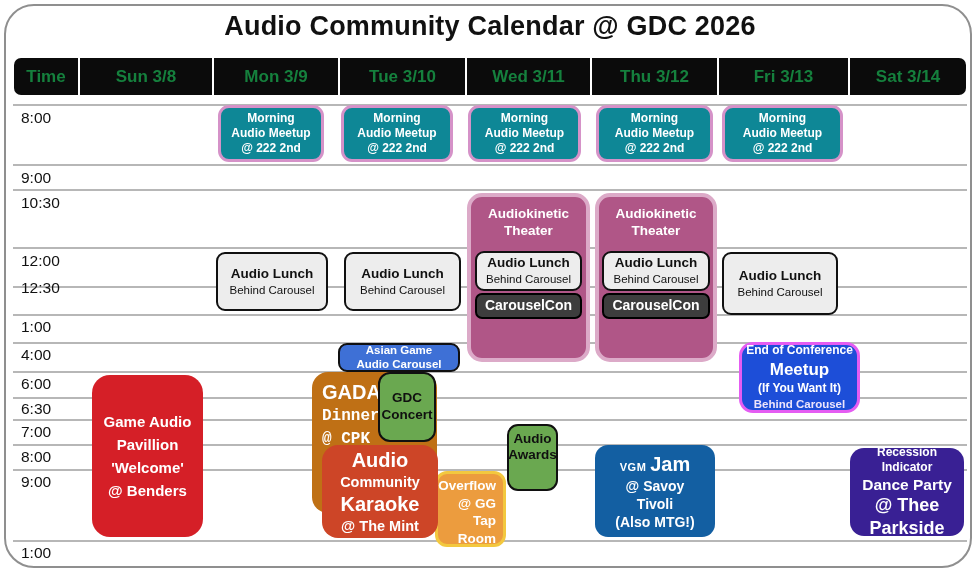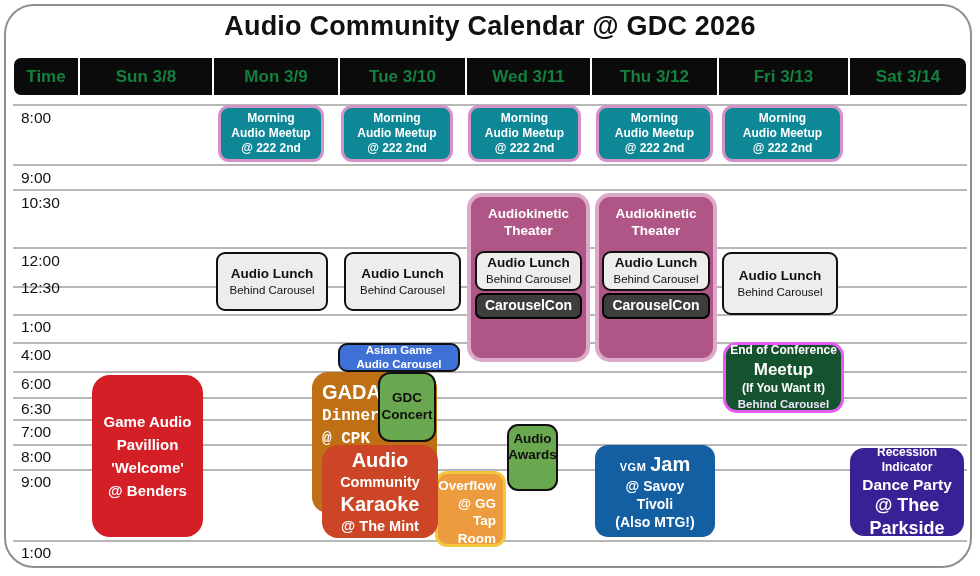--- a/index.html
+++ b/index.html
@@ -38,21 +38,21 @@
   .gdc{border-radius:12px;font-size:13.5px;z-index:3;}
   .red{background:#d51f27;border-radius:18px;font-size:15px;line-height:1.55;}
   .karaoke{background:#cd4527;border-radius:16px;z-index:4;}
   .karaoke .big{font-size:20px;} .karaoke .sm{font-size:14.5px;}
   .overflow{background:#ec9c3e;border:3px solid #f3c83f;border-radius:12px;
             align-items:flex-end;justify-content:flex-start;text-align:right;
             padding:3px 7px 0 0;font-size:13.5px;line-height:1.3;z-index:3;margin-top:29px;}
   .awards{border-radius:11px;font-size:13.5px;justify-content:flex-start;padding-top:5px;line-height:1.2;z-index:3;}
   .vgm{background:#135fa2;border-radius:13px;font-size:14px;line-height:1.3;}
   .vgm .pre{font-size:11px;letter-spacing:.5px;} .vgm .big{font-size:20px;}
-  .eoc{background:#14532d;border:3.5px solid #e45cf2;border-radius:14px;font-size:12px;line-height:1.3;}
+  .eoc{background:#1d4ed8;border:3.5px solid #e45cf2;border-radius:14px;font-size:12px;line-height:1.3;margin-left:16px;}
   .eoc .big{font-size:17px;} .eoc .dim{font-weight:600;color:#ece4fb;font-size:11.5px;}
   .rec{background:#392094;border-radius:14px;font-size:12px;line-height:1.25;}
   .rec .big{font-size:15.5px;} .rec .med{font-size:18px;}
 </style>
 </head>
 <body>
 
 <div id="cal">
   <div class="frame"></div>
 

